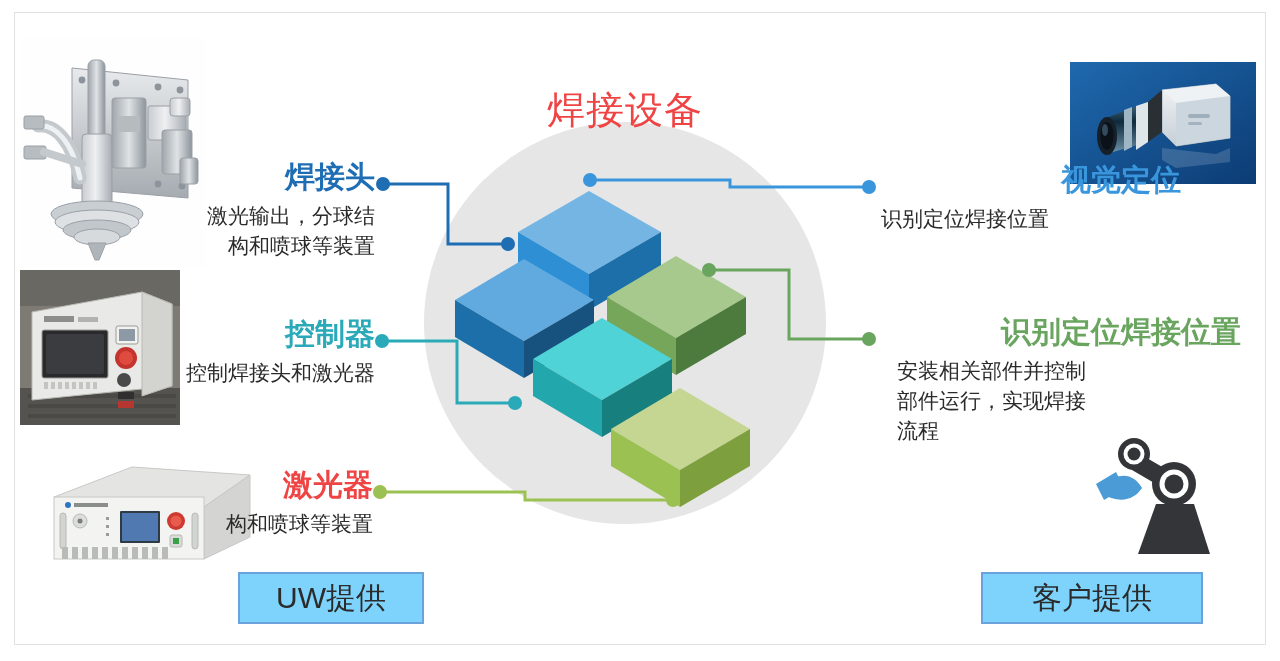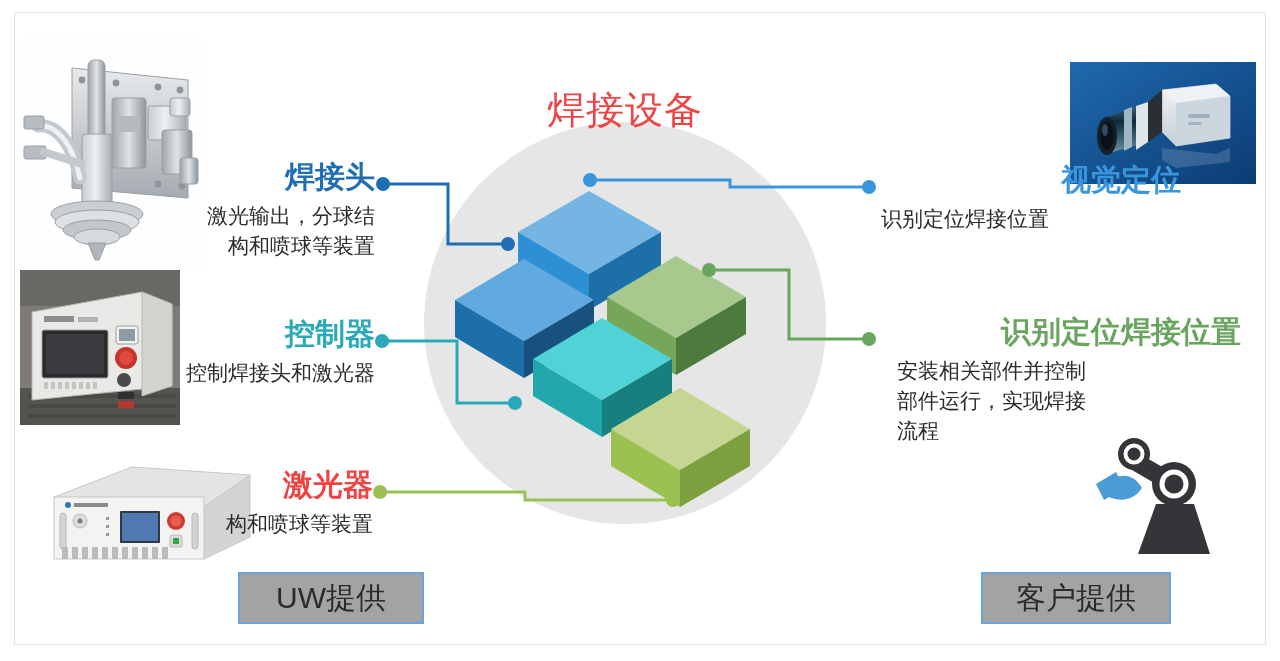--- a/index.html
+++ b/index.html
@@ -78,21 +78,21 @@
   }
   .callout.right .title { text-align: right; }
   .callout.right .desc  { text-align: left; font-family: Liberation Serif, serif; }
   .callout.leftal .title { text-align: right; }
   .callout.leftal .desc  { text-align: right; }
 
   
   .chip {
     position: absolute;
     border: 2px solid #6aa3dc;
-    background: #a3a3a3;
+    background: #7dd3fc;
     font-size: 30px;
     color: #2b2b2b;
     display: flex;
     align-items: center;
     justify-content: center;
     box-sizing: border-box;
     white-space: nowrap;
   }
 
   
@@ -424,17 +424,17 @@
     <div class="title" style="color:#6aa55f;">识别定位焊接位置</div>
     <div class="desc" style="margin-top:7px;margin-left:16px;">安装相关部件并控制
 部件运行，实现焊接
 流程</div>
   </div>
 
   <div class="chip" style="left:238px; top:572px; width:186px; height:52px;">
     <span>UW提供</span>
   </div>
 
-  <div class="chip" style="left:981px; top:572px; width:190px; height:52px;">
+  <div class="chip" style="left:981px; top:572px; width:222px; height:52px;">
     <span>客户提供</span>
   </div>
 
 </div>
 
 </body></html>

